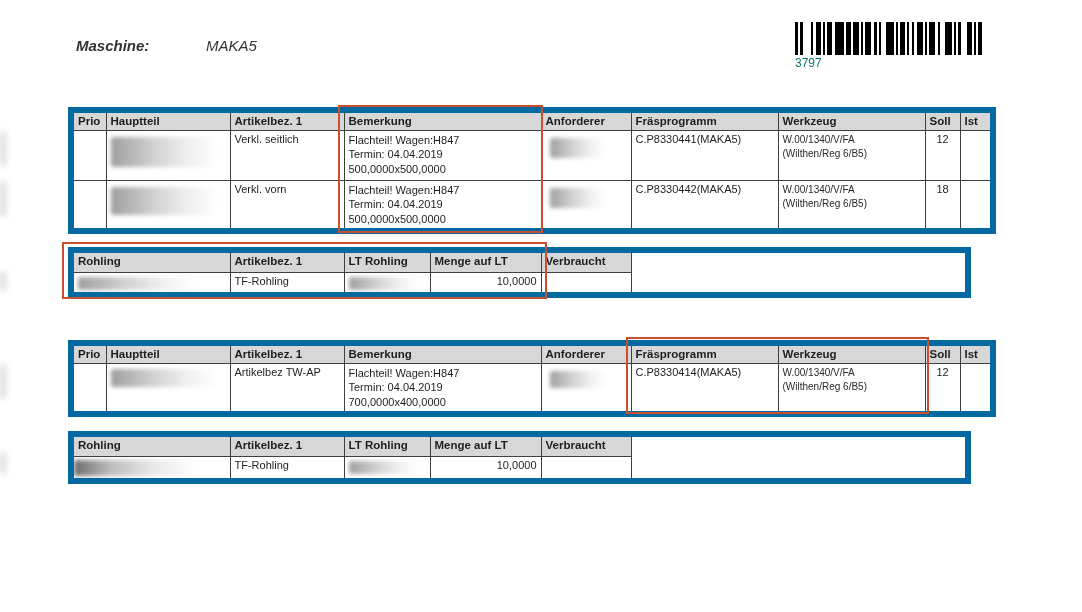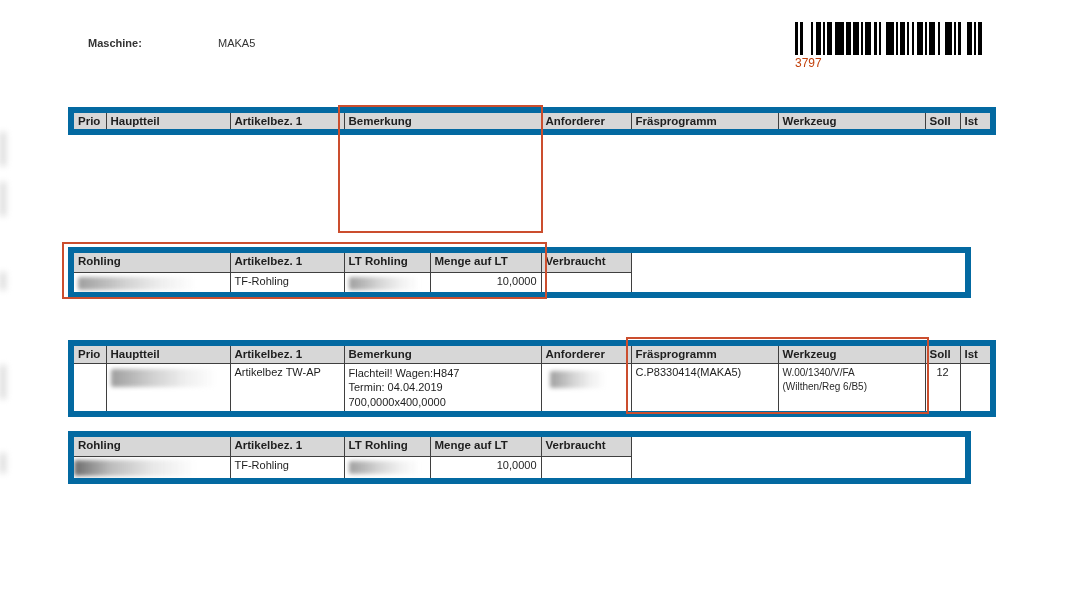--- a/index.html
+++ b/index.html
@@ -1,27 +1,27 @@
 <!DOCTYPE html>
 <html><head>
 <meta charset="utf-8">
 <style>
   html,body{margin:0;padding:0;background:#ffffff;}
   .page{
     position:relative;width:1082px;height:612px;background:#fff;overflow:hidden;
     font-family:"Liberation Sans", sans-serif;color:#222;
   }
   
-  .machine-row{position:absolute;left:88px;top:37px;font-size:11px;}
+  .machine-row{position:absolute;left:76px;top:37px;font-size:15px;font-style:italic;}
   .machine-label{font-weight:bold;color:#333;}
   .machine-value{position:absolute;left:130px;top:0;color:#333;}
   
   .barcode-block{position:absolute;left:795px;top:22px;width:192px;}
   .barcode-svg{display:block;}
-  .barcode-text{font-size:12px;color:#c2410c;margin-top:1px;}
+  .barcode-text{font-size:12px;color:#0f766e;margin-top:1px;}
   
   table.tbl{
     position:absolute;border-collapse:collapse;table-layout:fixed;
     font-size:11px;color:#1e1e1e;background:#fff;border:6px solid #0369a1;
   }
   table.tbl th, table.tbl td{
     border:1px solid #3f3f3f;vertical-align:top;padding:2px 4px;overflow:hidden;
   }
   table.tbl th{
     background:#d7d7d7;text-align:left;font-weight:bold;font-size:11.5px;white-space:nowrap;
@@ -114,20 +114,56 @@
       <th>Prio</th>
       <th>Hauptteil</th>
       <th>Artikelbez. 1</th>
       <th>Bemerkung</th>
       <th>Anforderer</th>
       <th>Fräsprogramm</th>
       <th>Werkzeug</th>
       <th>Soll</th>
       <th>Ist</th>
     </tr>
+    <tr style="height:50px">
+      <td></td>
+      <td>
+            <div class="redact" style="width:108px;height:30px;margin-top:4px;"></div>
+          </td>
+      <td>Verkl. seitlich</td>
+      <td class="multiline">Flachteil! Wagen:H847
+Termin: 04.04.2019
+500,0000x500,0000</td>
+      <td>
+            <div class="redact" style="width:56px;height:20px;margin-top:5px;margin-left:4px;"></div>
+          </td>
+      <td>C.P8330441(MAKA5)</td>
+      <td class="werk">W.00/1340/V/FA
+(Wilthen/Reg 6/B5)</td>
+      <td class="num">12</td>
+      <td></td>
+    </tr>
+    <tr style="height:51px">
+      <td></td>
+      <td>
+            <div class="redact" style="width:108px;height:28px;margin-top:4px;"></div>
+          </td>
+      <td>Verkl. vorn</td>
+      <td class="multiline">Flachteil! Wagen:H847
+Termin: 04.04.2019
+500,0000x500,0000</td>
+      <td>
+            <div class="redact" style="width:56px;height:20px;margin-top:5px;margin-left:4px;"></div>
+          </td>
+      <td>C.P8330442(MAKA5)</td>
+      <td class="werk">W.00/1340/V/FA
+(Wilthen/Reg 6/B5)</td>
+      <td class="num">18</td>
+      <td></td>
+    </tr>
   </tbody>
     </table>
 
   <table class="tbl" style="left:68px;top:247px;width:897px;">
     <colgroup>
       <col style="width:159px">
         <col style="width:114px">
         <col style="width:86px">
       <col style="width:111px">
         <col style="width:90px">

